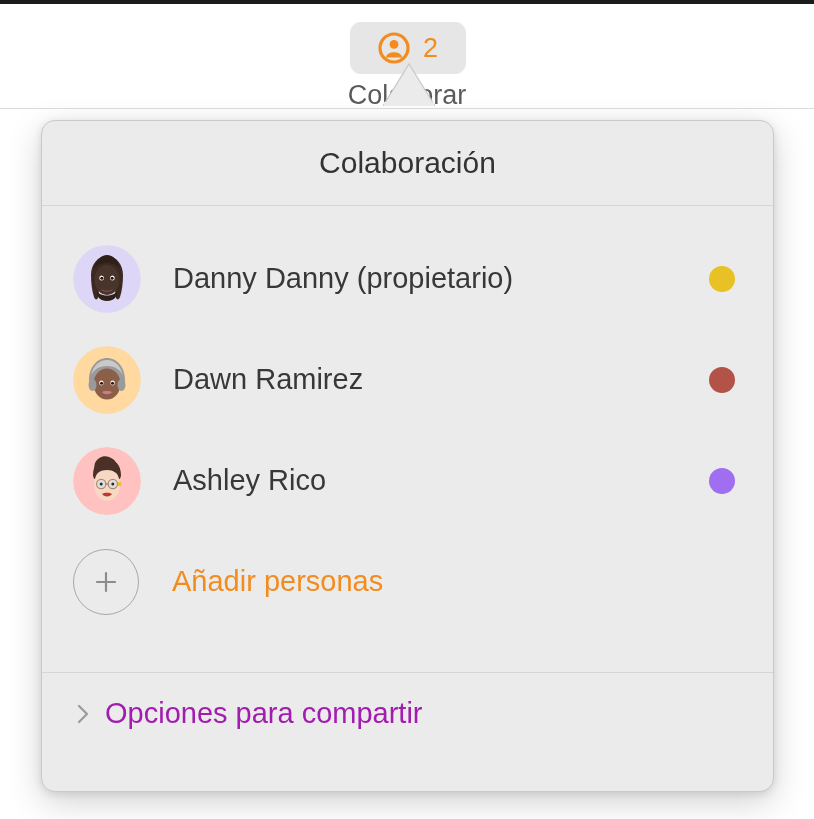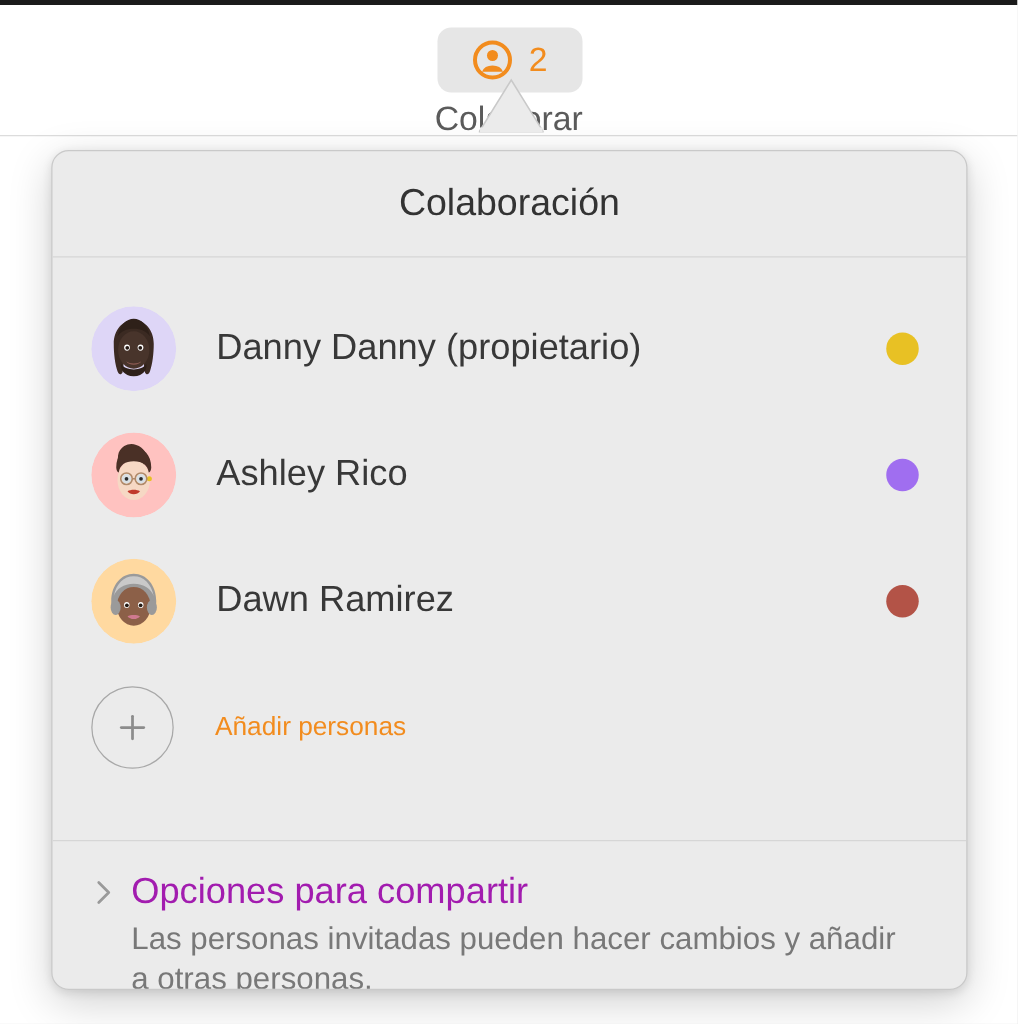--- a/index.html
+++ b/index.html
@@ -171,21 +171,21 @@
     flex: 0 0 auto;
     box-sizing: border-box;
   }
   .plus-glyph {
     width: 28px;
     height: 28px;
     display: block;
   }
   .add-label {
     margin-left: 33px;
-    font-size: 21px;
+    font-size: 29px;
     color: #f28c1e;
     white-space: nowrap;
   }
 
   .list-bottom-pad { height: 40px; }
 
   
   .footer {
     padding: 24px 0 0 34px;
   }
@@ -254,20 +254,38 @@
         <path d="M21 24c2-9 7-14 13-14s11 5 13 14c-3-4-7-6-13-6s-10 2-13 6z" fill="#2e2019"></path>
         <ellipse cx="28.6" cy="33" rx="2.3" ry="2.5" fill="#ffffff"></ellipse>
         <ellipse cx="39.4" cy="33" rx="2.3" ry="2.5" fill="#ffffff"></ellipse>
         <circle cx="28.8" cy="33.2" r="1.5" fill="#231712"></circle>
         <circle cx="39.2" cy="33.2" r="1.5" fill="#231712"></circle>
         <path d="M28 44c3 2.4 9 2.4 12 0-1.5 3.6-10.5 3.6-12 0z" fill="#8c5a52"></path>
         <path d="M24 46c3 6 17 6 20 0 1 4-2 10-10 10s-11-6-10-10z" fill="#2e2019"></path>
       </svg>
       <span class="person-name">Danny Danny (propietario)</span>
       <span class="status-dot" style="background:#e8c124"></span>
+    </div>
+
+    <div class="person-row">
+      <svg class="avatar" viewBox="0 0 68 68">
+        <circle cx="34" cy="34" r="34" fill="#ffd9a0"></circle>
+        <path d="M16 34c0-13 8-22 18-22s18 9 18 22c0 6-2 10-4 11 0-3-1-6-2-8-4 2-20 2-24 0-1 2-2 5-2 8-2-1-4-5-4-11z" fill="#9a9a9a"></path>
+        <ellipse cx="34" cy="38" rx="13.5" ry="15.5" fill="#8c6048"></ellipse>
+        <path d="M18 30c2-10 8-16 16-16s14 6 16 16c-2-6-8-10-16-10s-14 4-16 10z" fill="#c9c9c9"></path>
+        <ellipse cx="19.5" cy="39" rx="4" ry="6" fill="#9a9a9a"></ellipse>
+        <ellipse cx="48.5" cy="39" rx="4" ry="6" fill="#9a9a9a"></ellipse>
+        <ellipse cx="28.4" cy="37" rx="2.2" ry="2.4" fill="#ffffff"></ellipse>
+        <ellipse cx="39.6" cy="37" rx="2.2" ry="2.4" fill="#ffffff"></ellipse>
+        <circle cx="28.5" cy="37.2" r="1.5" fill="#241a14"></circle>
+        <circle cx="39.5" cy="37.2" r="1.5" fill="#241a14"></circle>
+        <path d="M29 46c2.5-1.4 7.5-1.4 10 0-2 3-8 3-10 0z" fill="#cf7a8f"></path>
+      </svg>
+      <span class="person-name">Dawn Ramirez</span>
+      <span class="status-dot" style="background:#b35347"></span>
     </div>
 
     <div class="person-row">
       <svg class="avatar" viewBox="0 0 68 68">
         <circle cx="34" cy="34" r="34" fill="#ffc2c0"></circle>
         <path d="M22 16c3-6 9-8 14-6 6 2 9 7 8 12-1 4-3 5-4 4-2-2-5-4-10-4s-8 2-8 5c-1-4-1-8 0-11z" fill="#4a3026"></path>
         <ellipse cx="34" cy="38" rx="13" ry="16" fill="#f6d8c4"></ellipse>
         <path d="M20 28c0-10 6-16 14-16s14 6 14 16c0 2-1 4-2 4-1-6-5-9-12-9s-11 3-12 9c-1 0-2-2-2-4z" fill="#4a3026"></path>
         <circle cx="46.5" cy="37" r="2" fill="#e8c124"></circle>
         <circle cx="28.2" cy="37" r="4.6" fill="none" stroke="#b08a6a" stroke-width="1.3"></circle>
@@ -276,38 +294,20 @@
         <circle cx="39.8" cy="37" r="3.8" fill="#cfe3ef" opacity="0.75"></circle>
         <circle cx="28.2" cy="37" r="1.5" fill="#2b2b2b"></circle>
         <circle cx="39.8" cy="37" r="1.5" fill="#2b2b2b"></circle>
         <line x1="32.8" y1="37" x2="35.2" y2="37" stroke="#b08a6a" stroke-width="1.3"></line>
         <path d="M29 47c2.5-1.6 7.5-1.6 10 0-2 3.2-8 3.2-10 0z" fill="#c0392b"></path>
       </svg>
       <span class="person-name">Ashley Rico</span>
       <span class="status-dot" style="background:#a06ef0"></span>
     </div>
 
-    <div class="person-row">
-      <svg class="avatar" viewBox="0 0 68 68">
-        <circle cx="34" cy="34" r="34" fill="#ffd9a0"></circle>
-        <path d="M16 34c0-13 8-22 18-22s18 9 18 22c0 6-2 10-4 11 0-3-1-6-2-8-4 2-20 2-24 0-1 2-2 5-2 8-2-1-4-5-4-11z" fill="#9a9a9a"></path>
-        <ellipse cx="34" cy="38" rx="13.5" ry="15.5" fill="#8c6048"></ellipse>
-        <path d="M18 30c2-10 8-16 16-16s14 6 16 16c-2-6-8-10-16-10s-14 4-16 10z" fill="#c9c9c9"></path>
-        <ellipse cx="19.5" cy="39" rx="4" ry="6" fill="#9a9a9a"></ellipse>
-        <ellipse cx="48.5" cy="39" rx="4" ry="6" fill="#9a9a9a"></ellipse>
-        <ellipse cx="28.4" cy="37" rx="2.2" ry="2.4" fill="#ffffff"></ellipse>
-        <ellipse cx="39.6" cy="37" rx="2.2" ry="2.4" fill="#ffffff"></ellipse>
-        <circle cx="28.5" cy="37.2" r="1.5" fill="#241a14"></circle>
-        <circle cx="39.5" cy="37.2" r="1.5" fill="#241a14"></circle>
-        <path d="M29 46c2.5-1.4 7.5-1.4 10 0-2 3-8 3-10 0z" fill="#cf7a8f"></path>
-      </svg>
-      <span class="person-name">Dawn Ramirez</span>
-      <span class="status-dot" style="background:#b35347"></span>
-    </div>
-
     <div class="add-row">
       <span class="add-circle">
         <svg class="plus-glyph" viewBox="0 0 28 28" aria-hidden="true">
           <line x1="14" y1="5" x2="14" y2="23" stroke="#8c8c8c" stroke-width="2.2" stroke-linecap="round"></line>
           <line x1="5" y1="14" x2="23" y2="14" stroke="#8c8c8c" stroke-width="2.2" stroke-linecap="round"></line>
         </svg>
       </span>
       <span class="add-label">Añadir personas</span>
     </div>
 
@@ -316,16 +316,15 @@
 
   <div class="sep"></div>
 
   <div class="footer">
     <div class="footer-head">
       <svg class="chevron" viewBox="0 0 15 24">
         <polyline points="3,4 11,12 3,20" fill="none" stroke="#9a9a9a" stroke-width="2.2" stroke-linecap="round" stroke-linejoin="round"></polyline>
       </svg>
       <span class="footer-title">Opciones para compartir</span>
     </div>
-    <div class="footer-desc">Las personas invitadas pueden hacer cambios y añadir a otras personas.</div>
   </div>
 
 </div>
 
 </body></html>

